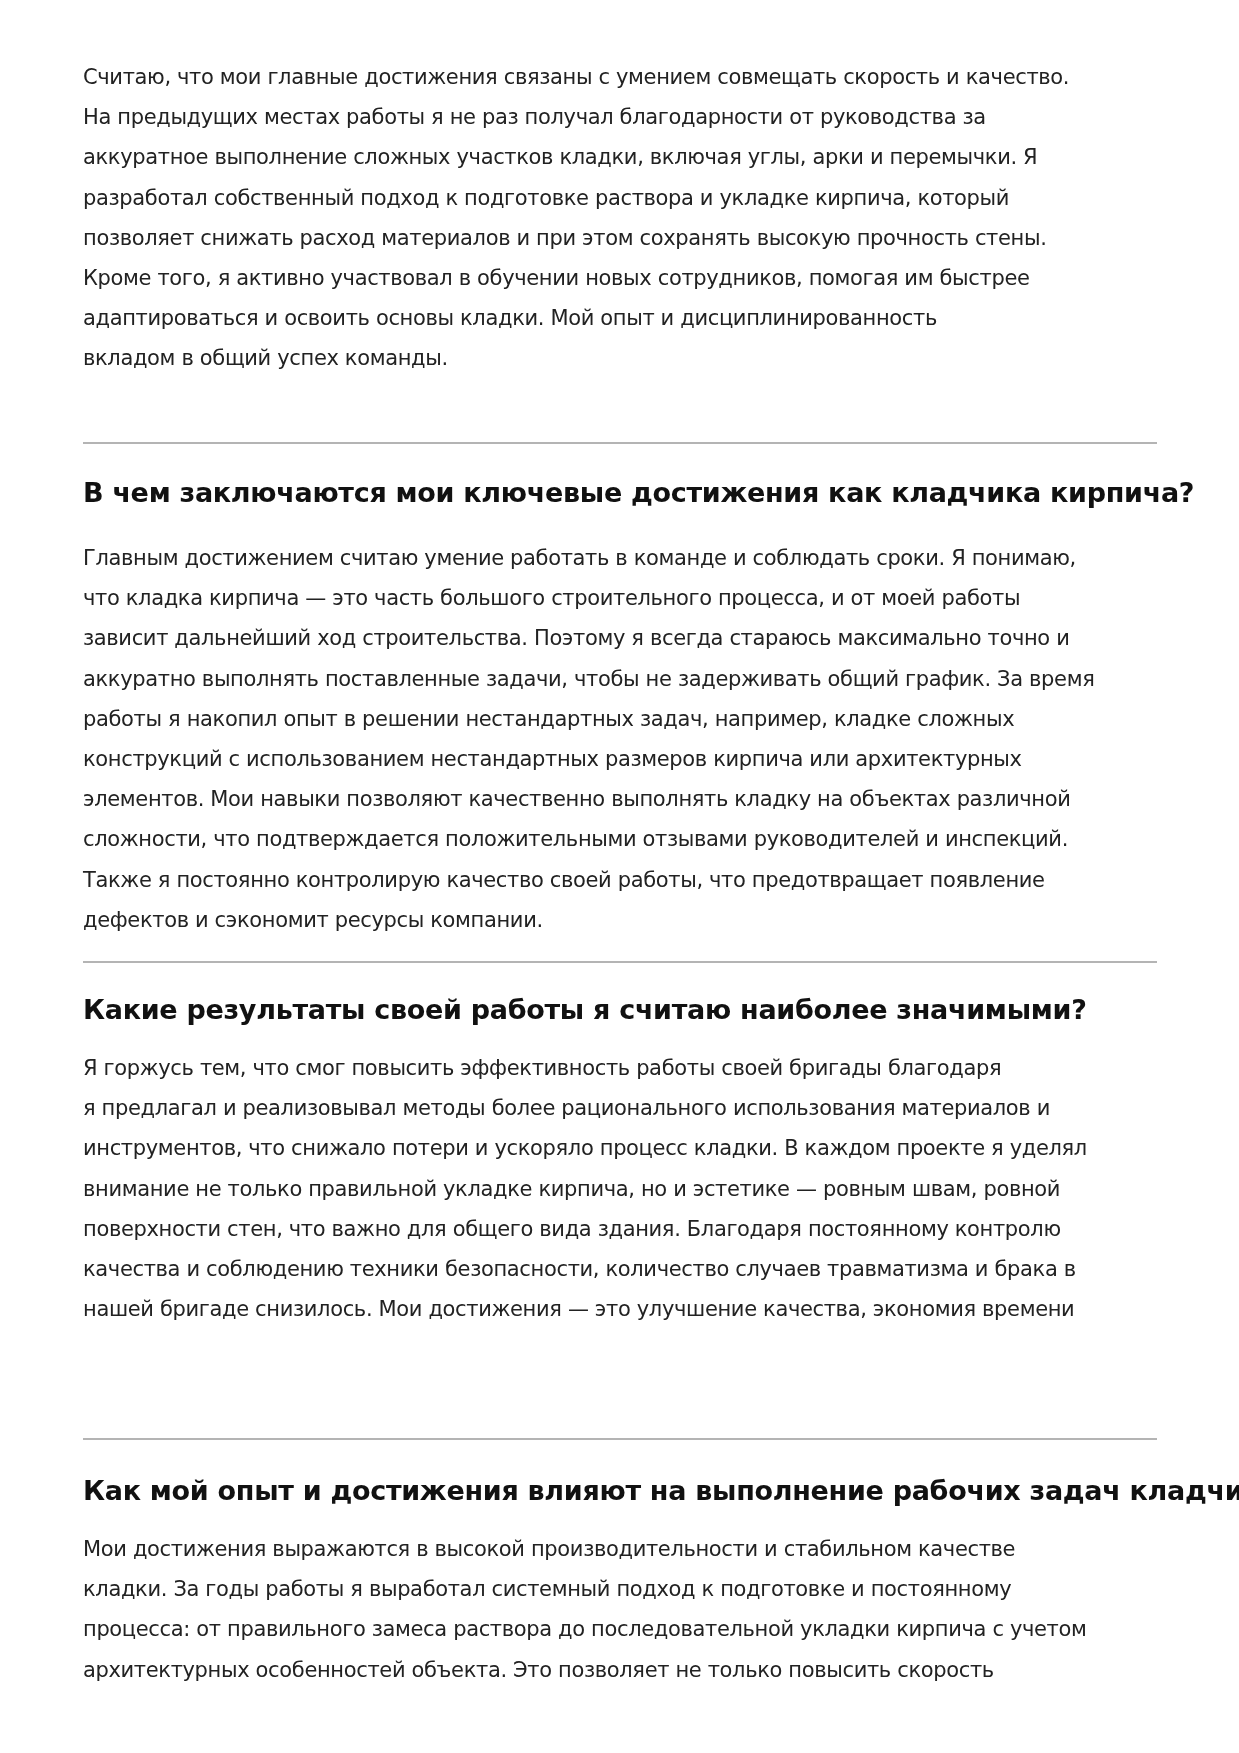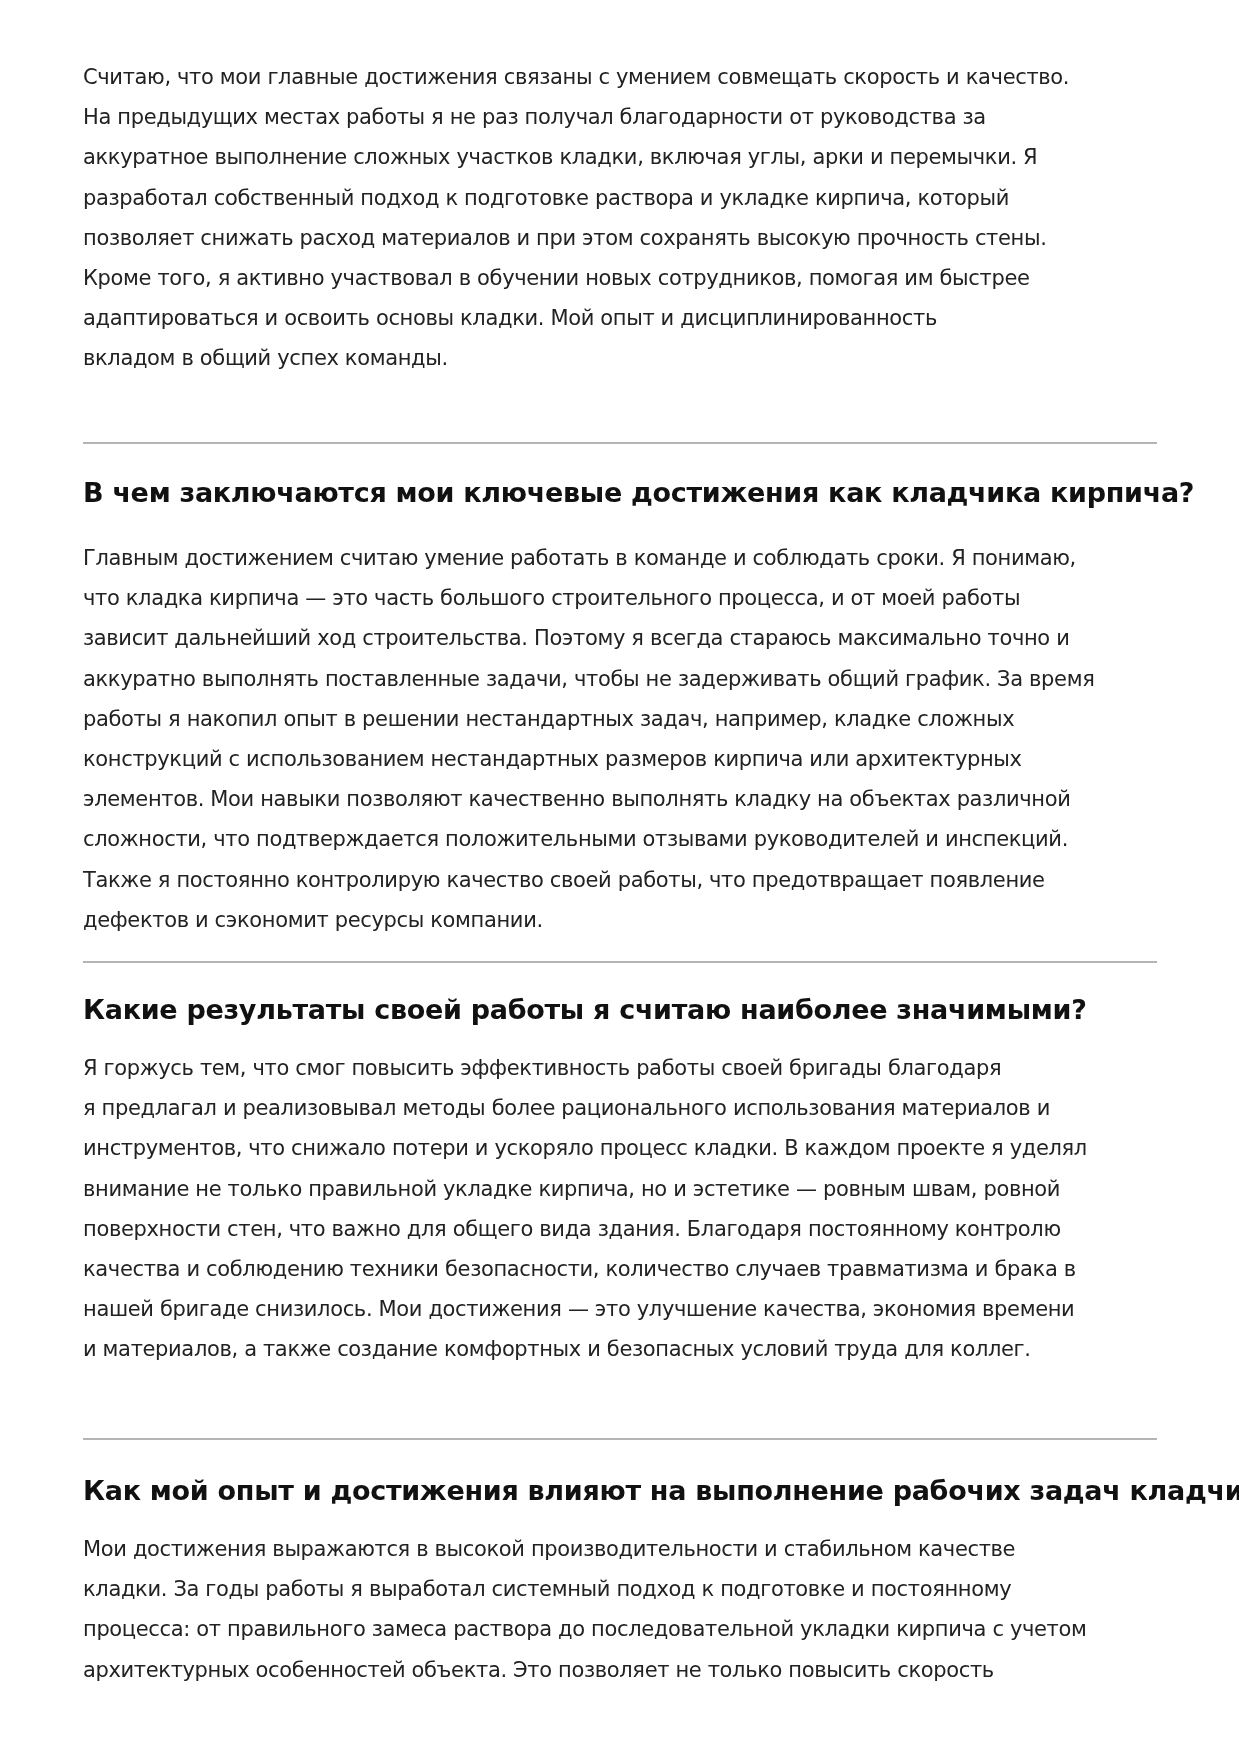--- a/index.html
+++ b/index.html
@@ -98,21 +98,20 @@
   </div>
   <div class="section" style="top:1048px;">
     <div class="para">
       <span class="line">Я горжусь тем, что смог повысить эффективность работы своей бригады благодаря</span>
       <span class="line">я предлагал и реализовывал методы более рационального использования материалов и</span>
       <span class="line">инструментов, что снижало потери и ускоряло процесс кладки. В каждом проекте я уделял</span>
       <span class="line">внимание не только правильной укладке кирпича, но и эстетике — ровным швам, ровной</span>
       <span class="line">поверхности стен, что важно для общего вида здания. Благодаря постоянному контролю</span>
       <span class="line">качества и соблюдению техники безопасности, количество случаев травматизма и брака в</span>
       <span class="line">нашей бригаде снизилось. Мои достижения — это улучшение качества, экономия времени</span>
-      <span class="line">и материалов, а также создание комфортных и безопасных условий труда для коллег.</span>
     </div>
   </div>
 
   <div class="divider" style="top:1438px;"></div>
 
   <div class="section" style="top:1477px;">
     <h2 class="heading">Как мой опыт и достижения влияют на выполнение рабочих задач кладчиком?</h2>
   </div>
   <div class="section" style="top:1529px;">
     <div class="para">

